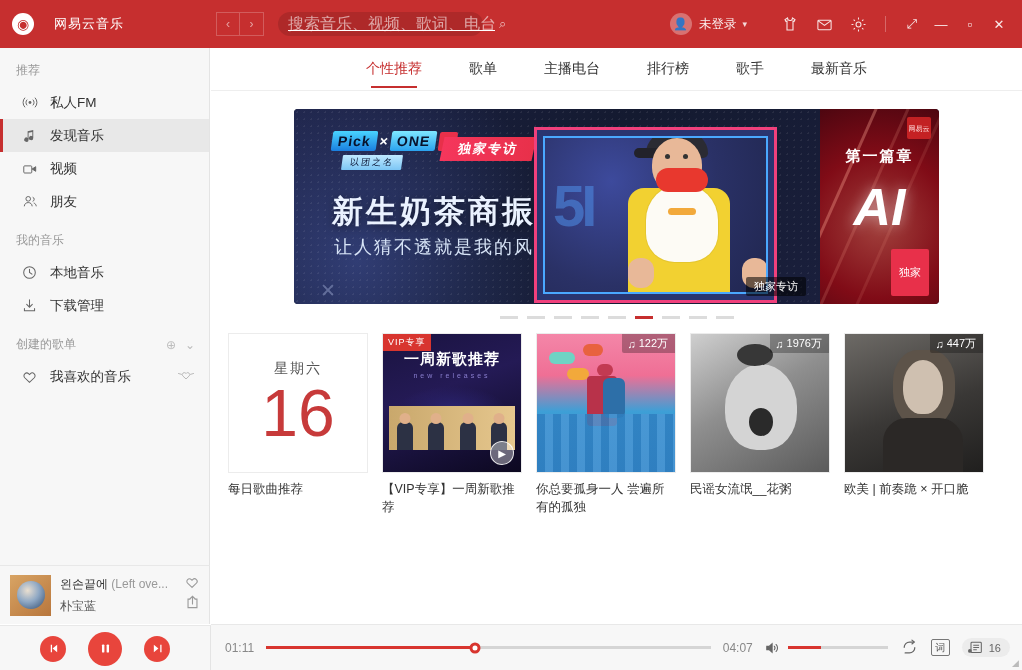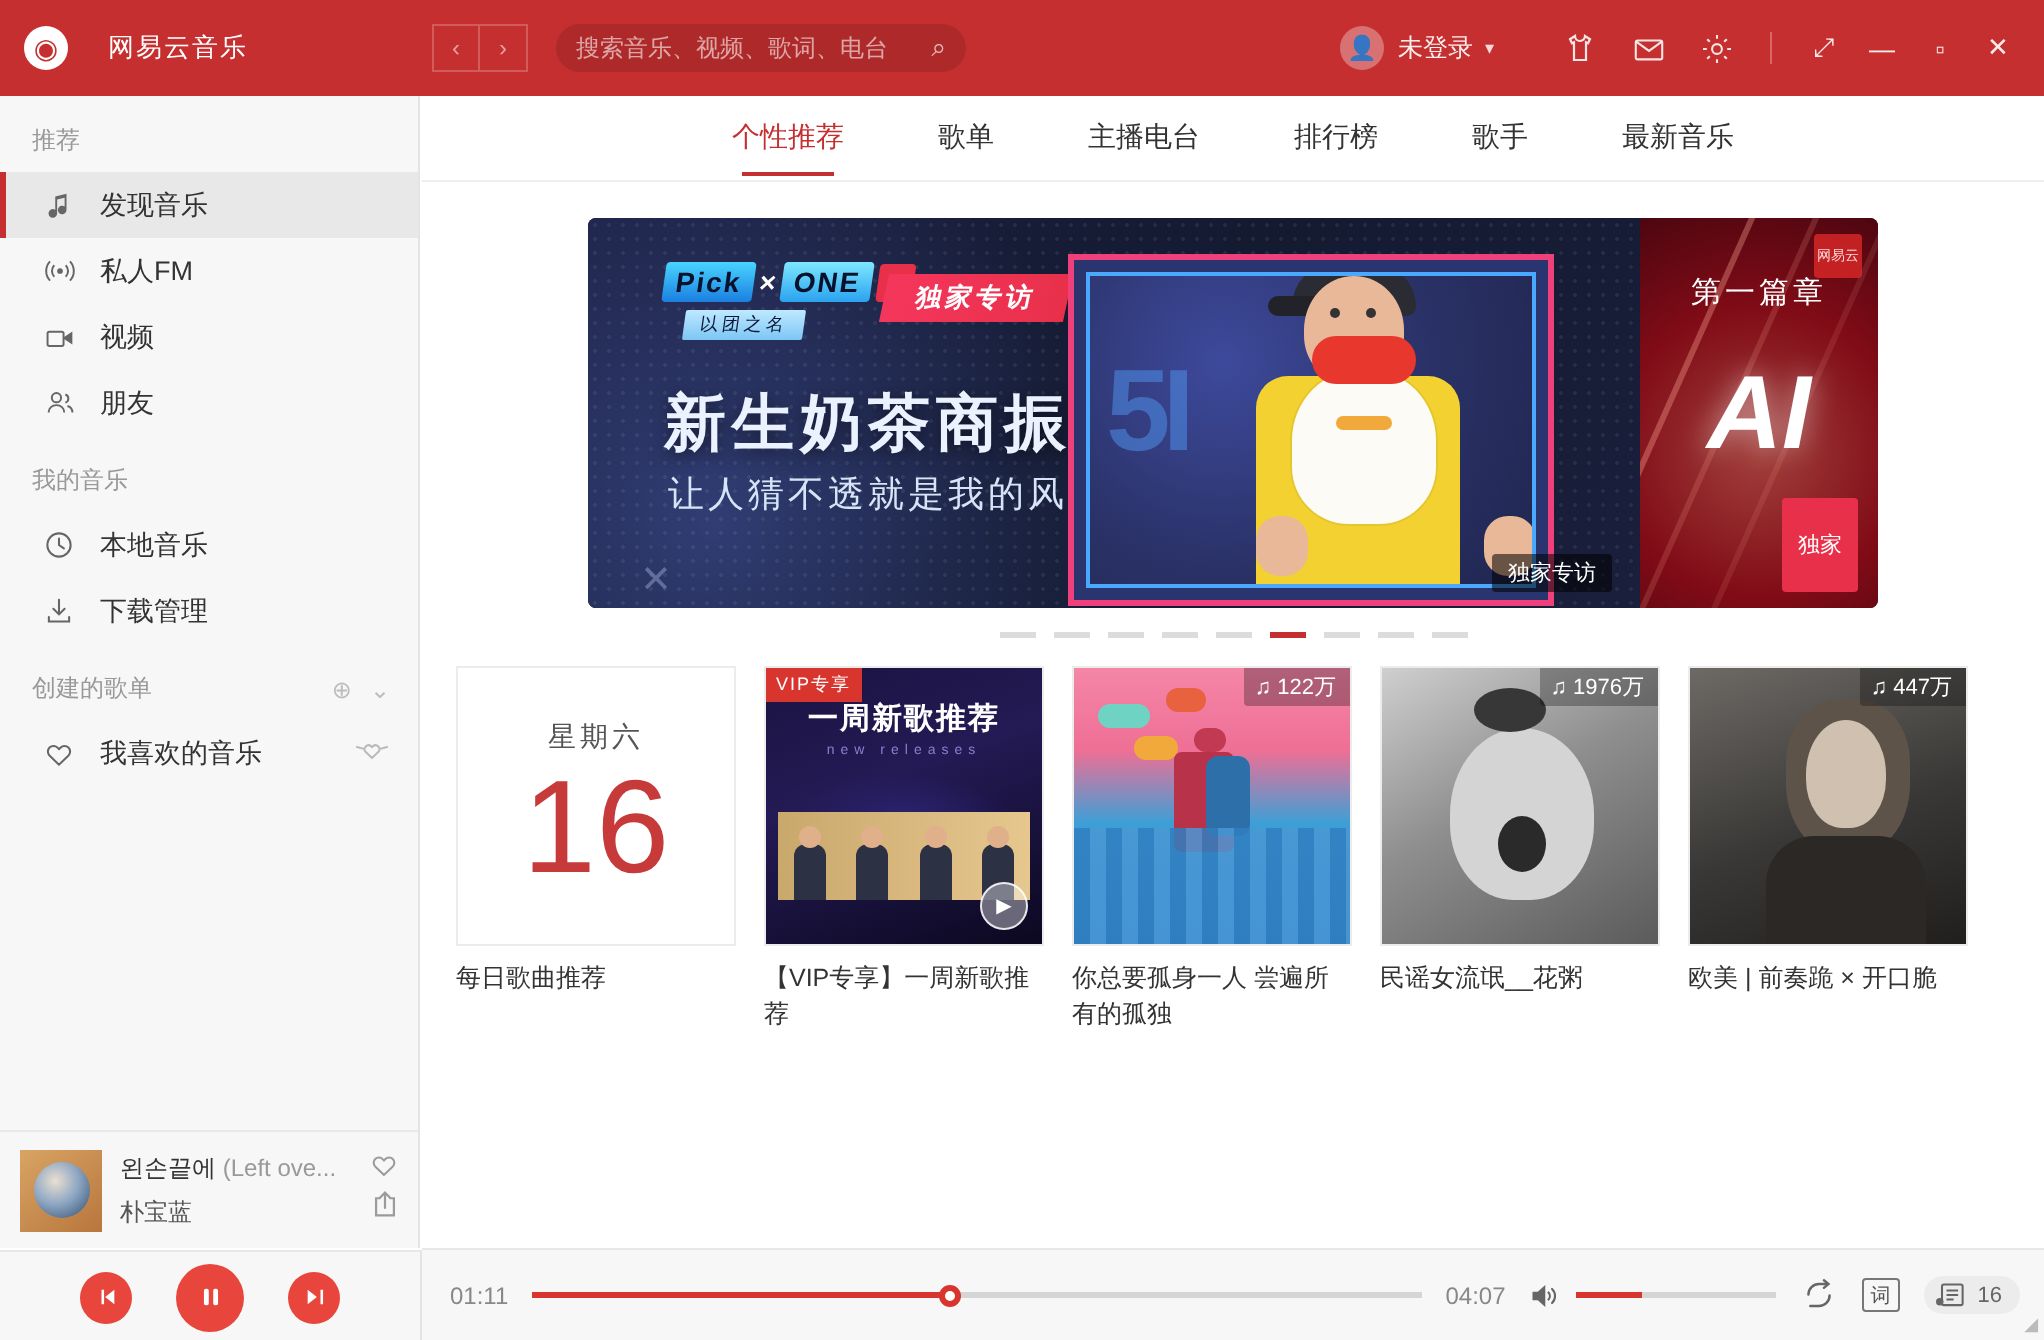--- a/index.html
+++ b/index.html
@@ -36,22 +36,23 @@
     display: flex; align-items: center; justify-content: center;
   }
   .navbtn + .navbtn { border-left: none; }
   .search-box {
     margin-left: 14px; width: 205px; height: 24px;
     background: rgba(0,0,0,.12); border-radius: 12px;
     display: flex; align-items: center; padding: 0 10px;
   }
   .search-box input {
     flex: 1; background: transparent; border: none; outline: none;
-    color: #fff; font-size: 12px;
+    color: #fff; font-size: 16px;
     font-family: "Liberation Sans", "DejaVu Sans", sans-serif;
+    text-decoration: underline;
   }
   .search-box input::placeholder { color: rgba(255,255,255,.58); }
   .search-icon { color: rgba(255,255,255,.68); font-size: 13px; margin-left: 4px; }
   .hdr-right { margin-left: auto; display: flex; align-items: center; padding-right: 12px; }
   .user-chip { display: flex; align-items: center; margin-right: 22px; }
   .avatar {
     width: 22px; height: 22px; border-radius: 50%;
     background: rgba(255,255,255,.32);
     display: flex; align-items: center; justify-content: center;
     font-size: 12px; color: rgba(255,255,255,.85);
@@ -240,22 +241,22 @@
     position: absolute; right: 0; top: 0; width: 119px; height: 100%;
     background:
       radial-gradient(circle at 50% 60%, rgba(255,90,70,.6) 0%, rgba(140,10,20,.9) 55%, #4d0610 100%);
     overflow: hidden;
   }
   .rslash {
     position: absolute; width: 3px; height: 230px; background: rgba(255,170,150,.35);
     transform: rotate(24deg); top: -24px;
   }
   .bn-r-title {
-    position: absolute; left: 50%; transform: translateX(-50%); top: 28px;
-    color: #fff; font-size: 15px; font-weight: normal; letter-spacing: 2px; white-space: nowrap;
+    position: absolute; left: 50%; transform: translateX(-50%); top: 38px;
+    color: #fff; font-size: 15px; font-weight: bold; letter-spacing: 2px; white-space: nowrap;
   }
   .bn-r-ai {
     position: absolute; left: 50%; transform: translateX(-50%); top: 68px;
     color: #fff; font-size: 52px; font-weight: bold; font-style: italic;
     text-shadow: 0 0 14px rgba(255,255,255,.5);
   }
   .bn-r-stamp {
     position: absolute; right: 8px; top: 8px; width: 24px; height: 22px;
     background: rgba(220,40,40,.8); border-radius: 2px;
     display: flex; align-items: center; justify-content: center;
@@ -479,38 +480,38 @@
       <div class="wctrl">—</div>
       <div class="wctrl">▫</div>
       <div class="wctrl">✕</div>
     </div>
   </div>
 
   <div class="sidebar">
 
     <div class="sb-group-title">推荐</div>
 
-    <div class="sb-item active">
-      <span class="sb-ico">
-        <svg width="15" height="15" viewBox="0 0 16 16" fill="currentColor">
-            <path d="M12 2 6 3.4v7.2a2.3 2.3 0 1 0 1 1.9V5.1l4-.95v4.6a2.3 2.3 0 1 0 1 1.9z"></path>
-          </svg>
-      </span>
-      <span>发现音乐</span>
-    </div>
-
     <div class="sb-item">
       <span class="sb-ico">
         <svg width="16" height="15" viewBox="0 0 18 16" fill="none" stroke="currentColor" stroke-width="1.1">
           <circle cx="9" cy="8" r="1.6" fill="currentColor" stroke="none"></circle>
           <path d="M5.8 4.8a4.5 4.5 0 0 0 0 6.4M12.2 4.8a4.5 4.5 0 0 1 0 6.4"></path>
           <path d="M3.4 2.6a7.8 7.8 0 0 0 0 10.8M14.6 2.6a7.8 7.8 0 0 1 0 10.8"></path>
         </svg>
       </span>
       <span>私人FM</span>
+    </div>
+
+    <div class="sb-item active">
+      <span class="sb-ico">
+        <svg width="15" height="15" viewBox="0 0 16 16" fill="currentColor">
+            <path d="M12 2 6 3.4v7.2a2.3 2.3 0 1 0 1 1.9V5.1l4-.95v4.6a2.3 2.3 0 1 0 1 1.9z"></path>
+          </svg>
+      </span>
+      <span>发现音乐</span>
     </div>
 
     <div class="sb-item">
       <span class="sb-ico">
         <svg width="16" height="14" viewBox="0 0 18 14" fill="none" stroke="currentColor" stroke-width="1.1">
           <rect x="2" y="3.5" width="9" height="8" rx="1"></rect>
             <path d="M11.4 7l4-2.6v5.2l-4-2.6z" fill="currentColor"></path>
         </svg>
       </span>
       <span>视频</span>

